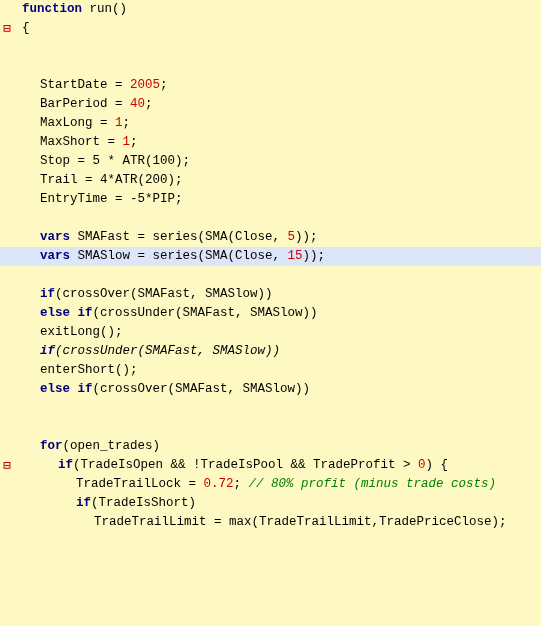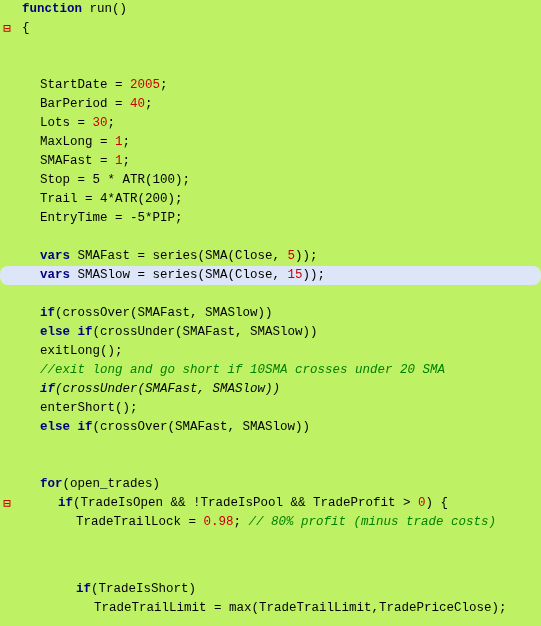--- a/index.html
+++ b/index.html
@@ -13,38 +13,37 @@
       font-family: 'Courier New', Courier, monospace;
       font-size: 12.5px;
       line-height: 1.5;
       color: #000000;
       width: 541px;
       min-height: 626px;
       overflow-x: hidden;
     }
 
     .code-container {
-      background: #bef264;
+      background: #fef9c3;
       width: 541px;
       min-height: 626px;
       position: relative;
       padding: 0;
     }
 
     .line {
       display: flex;
       align-items: flex-start;
       min-height: 19px;
       position: relative;
       padding-left: 18px;
     }
 
     .line.highlighted {
       background-color: #dce6f8;
-      border-radius: 8px;
     }
 
     .line-marker {
       position: absolute;
       left: 0;
       top: 0;
       width: 14px;
       color: #cc0000;
       font-size: 12px;
       font-weight: bold;
@@ -81,27 +80,24 @@
     <div class="line">
       <span class="line-content"> </span>
     </div>
     <div class="line">
       <span class="line-content" style="padding-left: 22px; text-align: right;"><span class="normal">StartDate = </span><span class="red">2005</span><span class="normal">;</span></span>
     </div>
     <div class="line">
       <span class="line-content" style="padding-left: 22px;"><span class="normal">BarPeriod = </span><span class="red">40</span><span class="normal">;</span></span>
     </div>
     <div class="line">
-      <span class="line-content" style="padding-left: 22px;"><span class="normal">Lots = </span><span class="red">30</span><span class="normal">;</span></span>
-    </div>
-    <div class="line">
       <span class="line-content" style="padding-left: 22px;"><span class="normal">MaxLong = </span><span class="red">1</span><span class="normal">;</span></span>
     </div>
     <div class="line">
-      <span class="line-content" style="padding-left: 22px;"><span class="normal">SMAFast = </span><span class="red">1</span><span class="normal">;</span></span>
+      <span class="line-content" style="padding-left: 22px;"><span class="normal">MaxShort = </span><span class="red">1</span><span class="normal">;</span></span>
     </div>
     <div class="line">
       <span class="line-content" style="padding-left: 22px;"><span class="normal">Stop = 5 * ATR(100);</span></span>
     </div>
     <div class="line">
       <span class="line-content" style="padding-left: 22px;"><span class="normal">Trail = 4*ATR(200);</span></span>
     </div>
     <div class="line">
       <span class="line-content" style="padding-left: 22px; text-align: center;"><span class="normal">EntryTime = -5*PIP;</span></span>
     </div>
@@ -120,23 +116,20 @@
     <div class="line">
       <span class="line-content" style="padding-left: 22px;"><span class="kw">if</span><span class="normal">(crossOver(SMAFast, SMASlow))</span></span>
     </div>
     <div class="line">
       <span class="line-content" style="padding-left: 22px;"><span class="kw">else</span><span class="normal"> </span><span class="kw">if</span><span class="normal">(crossUnder(SMAFast, SMASlow))</span></span>
     </div>
     <div class="line">
       <span class="line-content" style="padding-left: 22px;"><span class="normal">exitLong();</span></span>
     </div>
     <div class="line">
-      <span class="line-content" style="padding-left: 22px;"><span class="green-comment">//exit long and go short if 10SMA crosses under 20 SMA</span></span>
-    </div>
-    <div class="line">
       <span class="line-content" style="padding-left: 22px; font-style: italic;"><span class="kw">if</span><span class="normal">(crossUnder(SMAFast, SMASlow))</span></span>
     </div>
     <div class="line">
       <span class="line-content" style="padding-left: 22px;"><span class="normal">enterShort();</span></span>
     </div>
     <div class="line">
       <span class="line-content" style="padding-left: 22px;"><span class="kw">else</span><span class="normal"> </span><span class="kw">if</span><span class="normal">(crossOver(SMAFast, SMASlow))</span></span>
     </div>
     <div class="line">
       <span class="line-content"> </span>
@@ -145,21 +138,21 @@
       <span class="line-content"> </span>
     </div>
     <div class="line">
       <span class="line-content" style="padding-left: 22px;"><span class="kw">for</span><span class="normal">(open_trades)</span></span>
     </div>
     <div class="line">
       <span class="line-marker">⊟</span>
       <span class="line-content" style="padding-left: 40px;"><span class="kw">if</span><span class="normal">(TradeIsOpen &amp;&amp; !TradeIsPool &amp;&amp; TradeProfit &gt; </span><span class="red">0</span><span class="normal">) {</span></span>
     </div>
     <div class="line">
-      <span class="line-content" style="padding-left: 58px;"><span class="normal">TradeTrailLock = </span><span class="red">0.98</span><span class="normal">; </span><span class="green-comment">// 80% profit (minus trade costs)</span></span>
+      <span class="line-content" style="padding-left: 58px;"><span class="normal">TradeTrailLock = </span><span class="red">0.72</span><span class="normal">; </span><span class="green-comment">// 80% profit (minus trade costs)</span></span>
     </div>
     <div class="line">
-      <span class="line-content" style="padding-left: 58px; margin-top: 48px;"><span class="kw">if</span><span class="normal">(TradeIsShort)</span></span>
+      <span class="line-content" style="padding-left: 58px;"><span class="kw">if</span><span class="normal">(TradeIsShort)</span></span>
     </div>
     <div class="line">
       <span class="line-content" style="padding-left: 76px;"><span class="normal">TradeTrailLimit = max(TradeTrailLimit,TradePriceClose);</span></span>
     </div>
   </div>
 
 </body></html>

